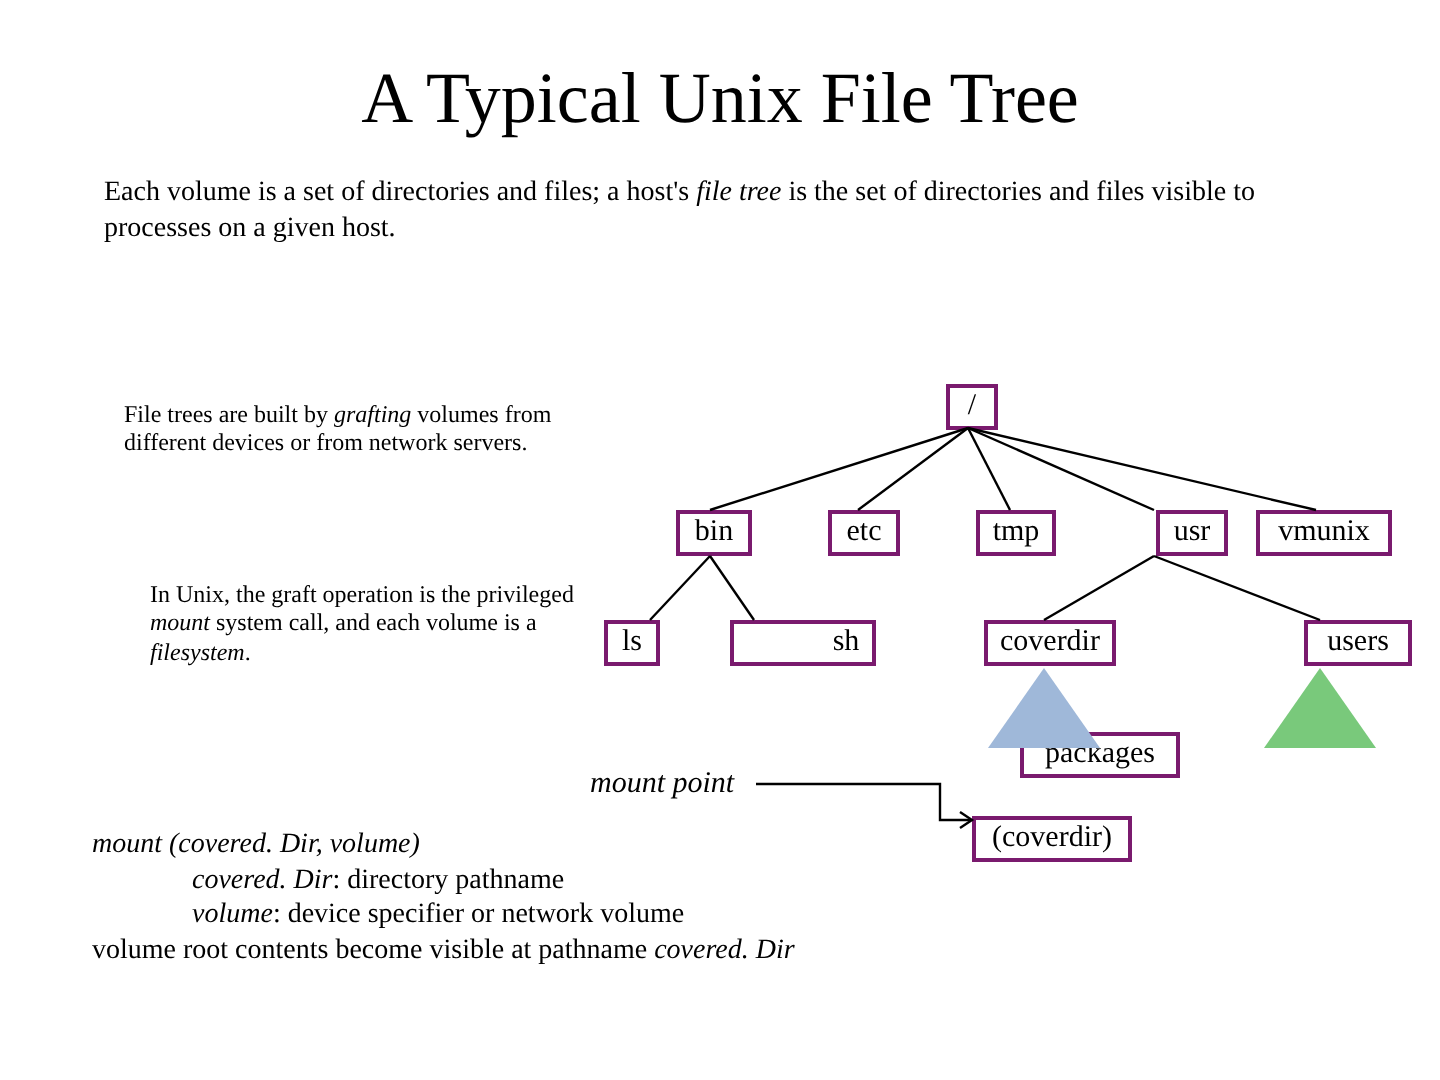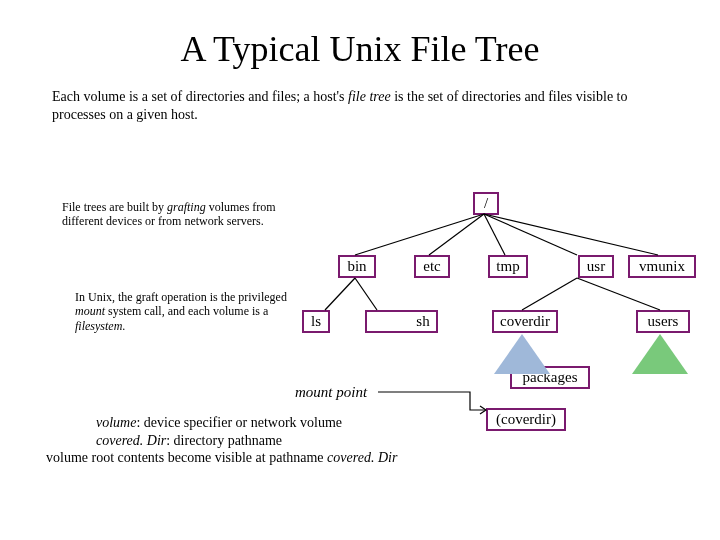--- a/index.html
+++ b/index.html
@@ -89,21 +89,21 @@
 
 <div class="box" style="left:338px; top:255px; width:28px;">bin</div>
 <div class="box" style="left:414px; top:255px; width:26px;">etc</div>
 <div class="box" style="left:488px; top:255px; width:30px;">tmp</div>
 <div class="box" style="left:562px; top:255px; width:26px;margin-left:16px;">usr</div>
 <div class="box" style="left:628px; top:255px; width:58px;">vmunix</div>
 
 <div class="box" style="left:302px; top:310px; width:18px;">ls</div>
 <div class="box" style="left:365px; top:310px; width:20px;padding-left:46px;">sh</div>
 <div class="box" style="left:492px; top:310px; width:56px;">coverdir</div>
-<div class="box" style="left:636px; top:310px; width:44px;">users</div>
+<div class="box" style="left:652px; top:310px; width:44px;">users</div>
 
 <div class="box" style="left:510px; top:366px; width:70px;">packages</div>
 <div class="box" style="left:486px; top:408px; width:70px;">(coverdir)</div>
 
 <div class="tri" style="left:494px; top:334px; border-bottom:40px solid #9fb8d9;"></div>
 <div class="tri" style="left:632px; top:334px; border-bottom:40px solid #79c97b;"></div>
 
 <div class="label" style="left:295px; top:384px; font-style:italic;">mount point</div>
 
 <svg class="lines">
@@ -118,22 +118,23 @@
   <line x1="355" y1="278" x2="377" y2="310"></line>
 
   <line x1="577" y1="278" x2="522" y2="310"></line>
   <line x1="577" y1="278" x2="660" y2="310"></line>
 
   <polyline points="378,392 470,392 470,410 485,410"></polyline>
   <polyline points="480,406 486,410 480,414"></polyline>
 </svg>
 
 <div class="small-italic" style="left:46px; top:414px; width:400px;">
+  <div>mount (covered. Dir, volume)</div>
+  <div style="padding-left:50px;">
+    <span>covered. Dir</span><span style="font-style:normal">: directory pathname</span>
+  </div>
   <div style="padding-left:50px;">
     <span>volume</span><span style="font-style:normal">: device specifier or network volume</span>
-  </div>
-  <div style="padding-left:50px;">
-    <span>covered. Dir</span><span style="font-style:normal">: directory pathname</span>
   </div>
   <div style="font-style:normal">
     <span>volume root contents become visible at pathname </span><span style="font-style:italic">covered. Dir</span>
   </div>
 </div>
 
 </body></html>

